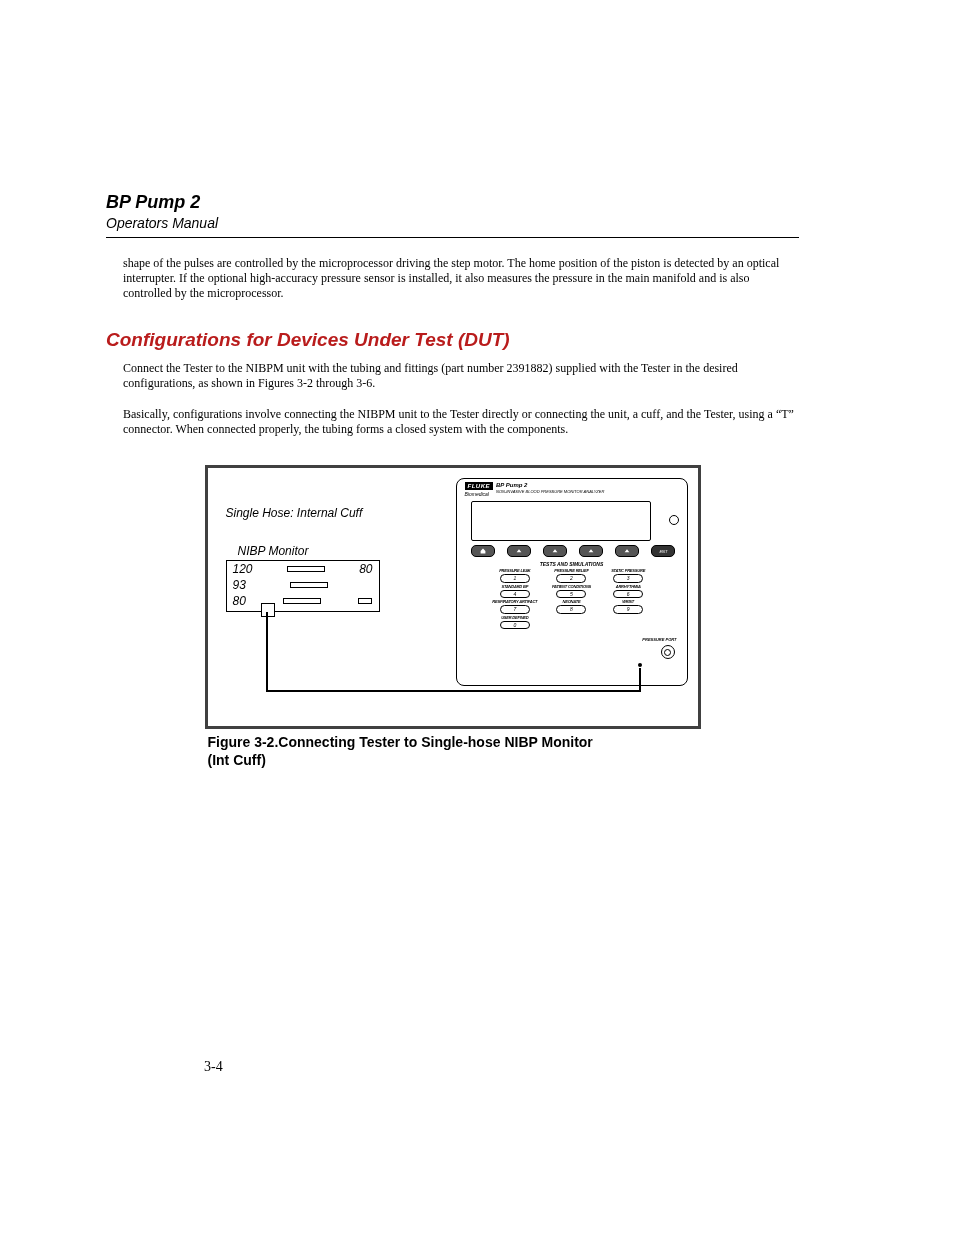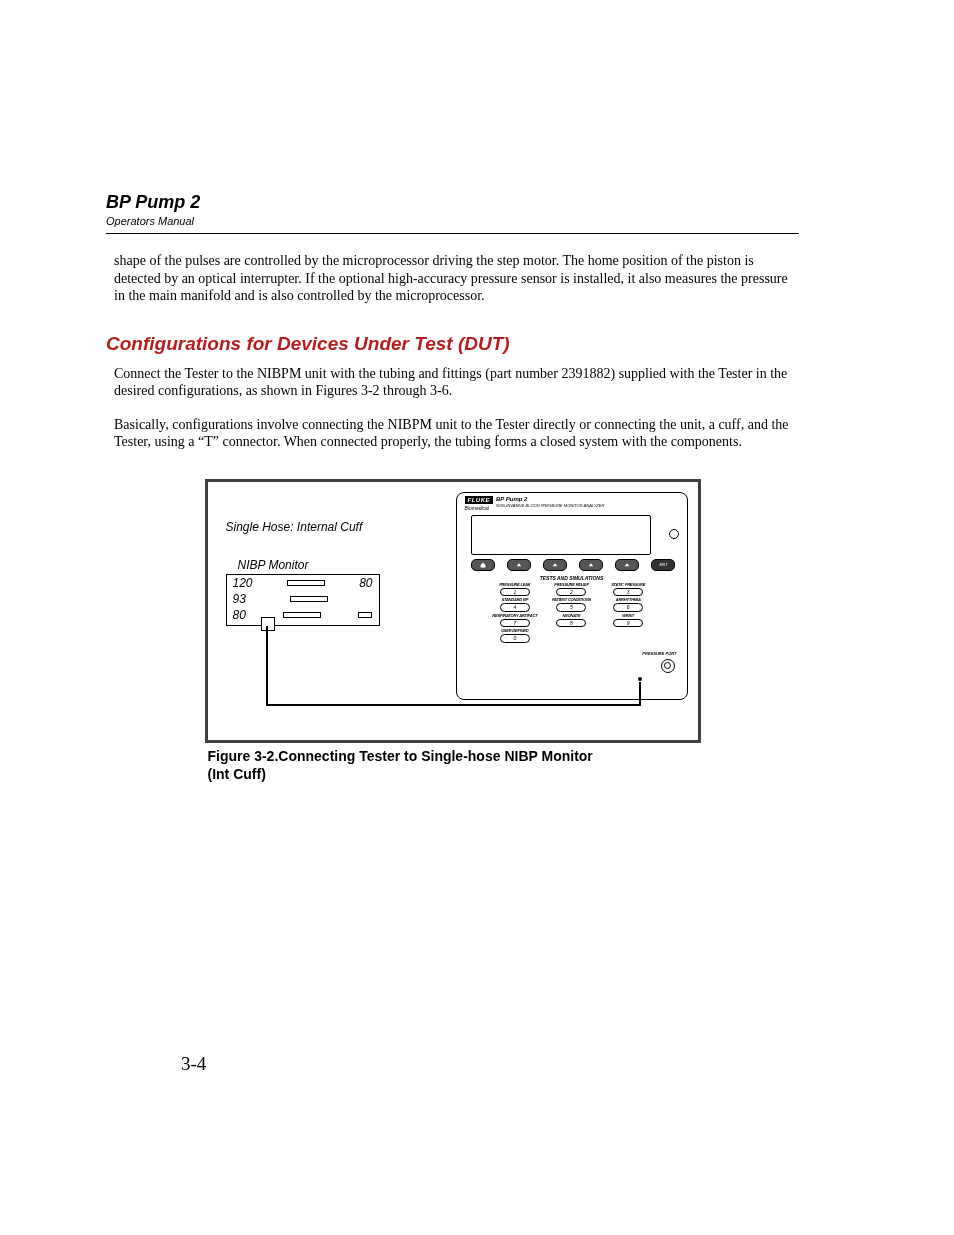--- a/index.html
+++ b/index.html
@@ -20,32 +20,32 @@
   .hdr-title {
     font-family: Arial, Helvetica, sans-serif;
     font-weight: bold;
     font-style: italic;
     font-size: 18px;
     margin: 0;
   }
   .hdr-sub {
     font-family: Arial, Helvetica, sans-serif;
     font-style: italic;
-    font-size: 11px;
+    font-size: 14px;
     margin: 2px 0 6px 0;
   }
   .rule {
     border: none;
     border-top: 1.5px solid #000;
     margin: 0 0 18px 0;
   }
   .body-p {
-    font-size: 14px;
+    font-size: 12px;
     line-height: 1.25;
-    margin: 0 0 16px 8px;
+    margin: 0 0 16px 17px;
   }
   .sec-head {
     font-family: Arial, Helvetica, sans-serif;
     font-weight: bold;
     font-style: italic;
     color: #b91c1c;
     font-size: 19px;
     margin: 28px 0 10px 0;
   }
   .figure-box {
@@ -191,23 +191,23 @@
     font-family: Arial, Helvetica, sans-serif;
     font-weight: bold;
     font-size: 14px;
     text-align: left;
     width: 490px;
     margin: 4px auto 0 auto;
     line-height: 1.3;
   }
   .page-num {
     position: absolute;
-    left: 181px;
+    left: 204px;
     bottom: 160px;
-    font-size: 19px;
+    font-size: 14px;
   }
 </style>
 </head>
 <body>
 
 <div class="page">
   <div class="hdr-title">BP Pump 2</div>
   <div class="hdr-sub">Operators Manual</div>
   <hr class="rule">
 

